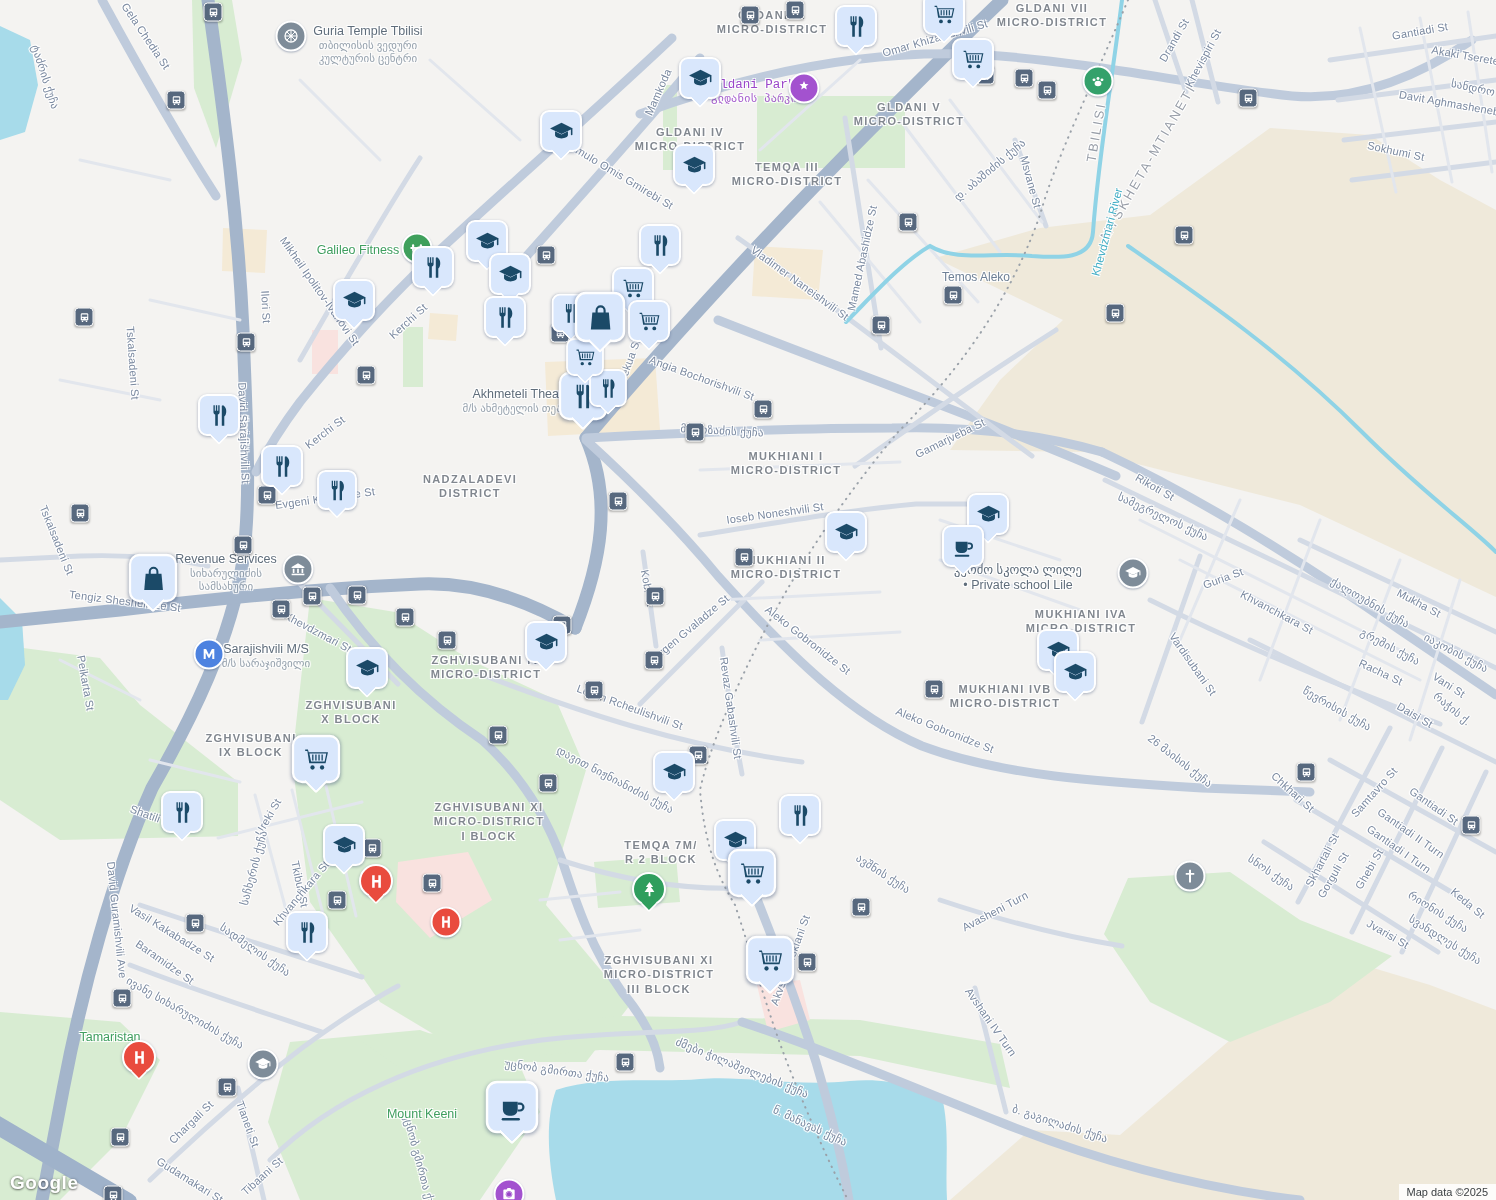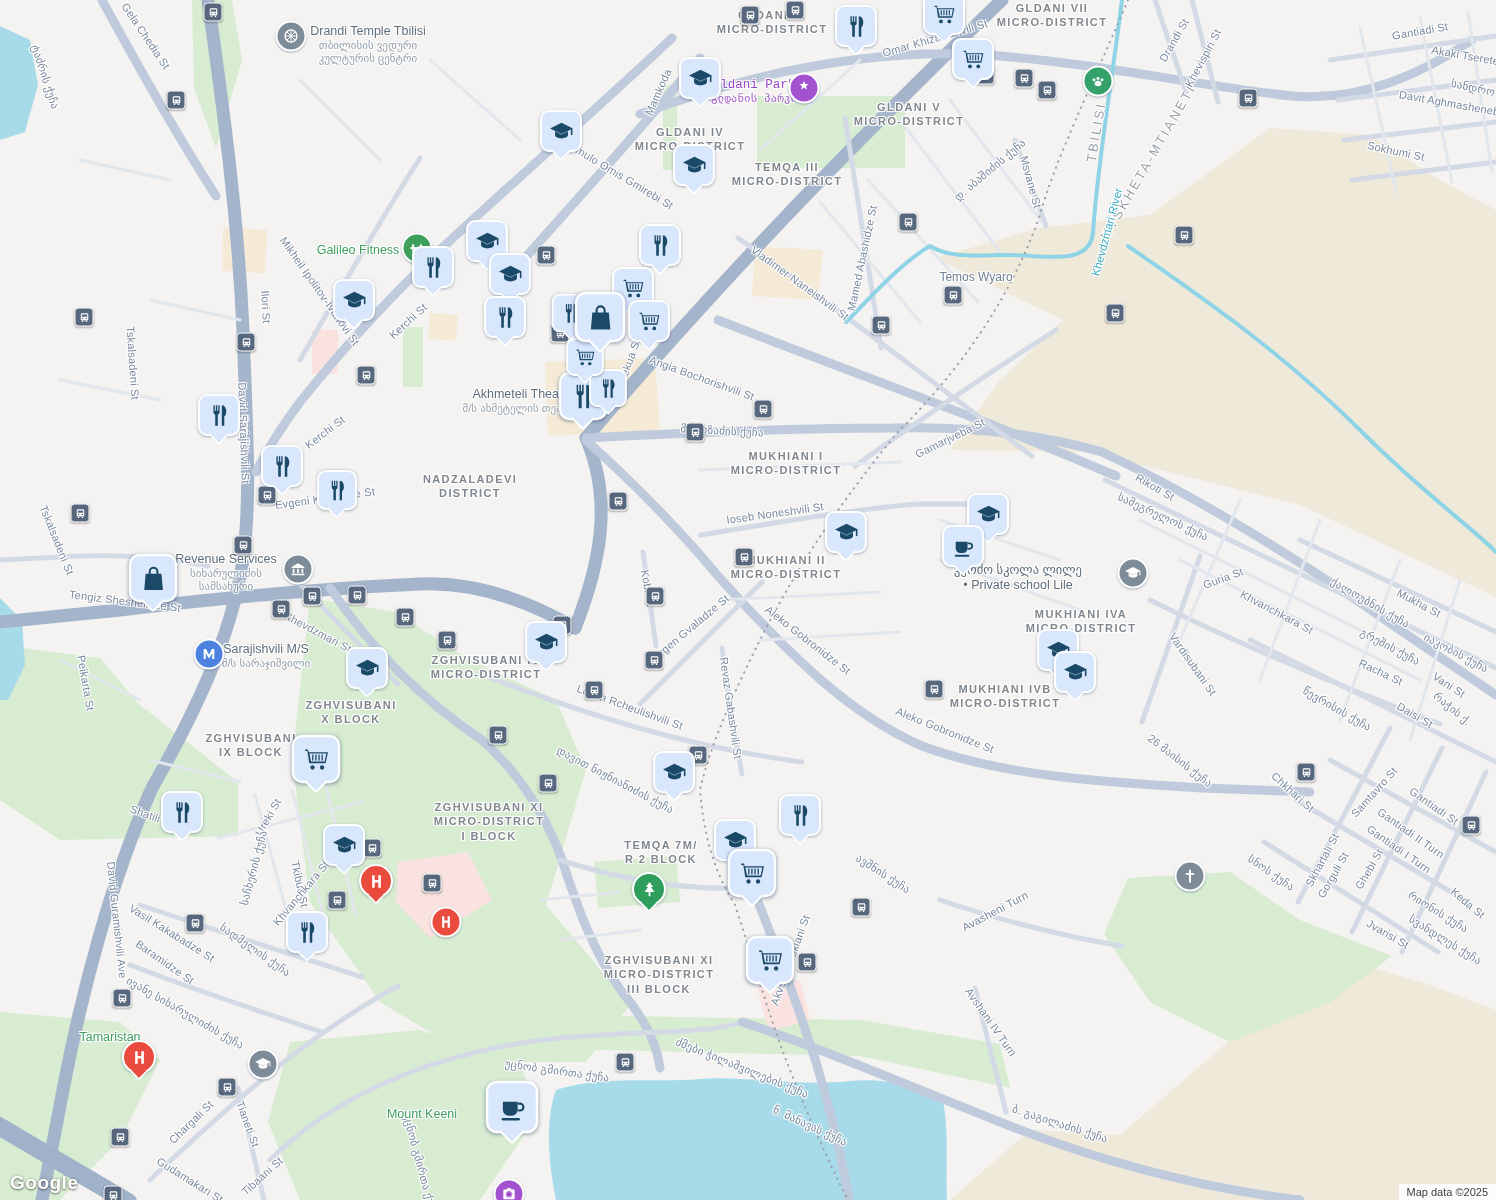--- a/index.html
+++ b/index.html
@@ -279,24 +279,24 @@
       <div class="lbl st" style="left: 810px; top: 1126px; transform: translate(-50%, -50%) rotate(25deg);">ნ. მანავას ქუჩა</div>
       <div class="lbl st" style="left: 557px; top: 1071px; transform: translate(-50%, -50%) rotate(8deg);">უცნობ გმირთა ქუჩა</div>
       <div class="lbl st" style="left: 420px; top: 1165px; transform: translate(-50%, -50%) rotate(75deg);">უცნობ გმირთა ქუჩა</div>
       <div class="lbl st" style="left: 1174px; top: 40px; transform: translate(-50%, -50%) rotate(-60deg);">Drandi St</div>
       <div class="lbl st" style="left: 1203px; top: 58px; transform: translate(-50%, -50%) rotate(-62deg);">Khevispiri St</div>
       <div class="lbl st" style="left: 1420px; top: 31px; transform: translate(-50%, -50%) rotate(-10deg);">Gantiadi St</div>
       <div class="lbl st" style="left: 1475px; top: 57px; transform: translate(-50%, -50%) rotate(10deg);">Akaki Tsereteli St</div>
       <div class="lbl st" style="left: 1455px; top: 104px; transform: translate(-50%, -50%) rotate(10deg);">Davit Aghmashenebeli</div>
       <div class="lbl st" style="left: 1396px; top: 151px; transform: translate(-50%, -50%) rotate(12deg);">Sokhumi St</div>
       <div class="lbl st" style="left: 1473px; top: 88px; transform: translate(-50%, -50%) rotate(12deg);">სანდრო</div>
-      <div class="lbl loc" style="left: 976px; top: 277px; transform: translate(-50%, -50%) rotate(0deg);">Temos Wyaro</div>
+      <div class="lbl loc" style="left: 976px; top: 277px; transform: translate(-50%, -50%) rotate(0deg);">Temos Aleko</div>
       <div class="lbl wat" style="left: 1107px; top: 232px; transform: translate(-50%, -50%) rotate(-75deg);">Khevdzmari River</div>
       <div class="poi" style="left: 368px; top: 44px; transform: translate(-50%, -50%);">
-        <div class="main" style="color: rgb(95, 109, 123);">Drandi Temple Tbilisi</div>
+        <div class="main" style="color: rgb(95, 109, 123);">Guria Temple Tbilisi</div>
         <div class="sub" style="color: rgb(135, 149, 163);">თბილისის ვედური</div>
         <div class="sub" style="color: rgb(135, 149, 163);">კულტურის ცენტრი</div>
       </div>
       <div class="poi" style="left: 754px; top: 92px; transform: translate(-50%, -50%); font-family: Liberation Mono, monospace;">
         <div class="main" style="color: rgb(154, 69, 201);">Gldani Park</div>
         <div class="sub" style="color: rgb(154, 69, 201);">გლდანის პარკი</div>
       </div>
       <div class="poi" style="left: 358px; top: 250px; transform: translate(-50%, -50%);">
         <div class="main" style="color: rgb(63, 158, 95);">Galileo Fitness</div>
       </div>

